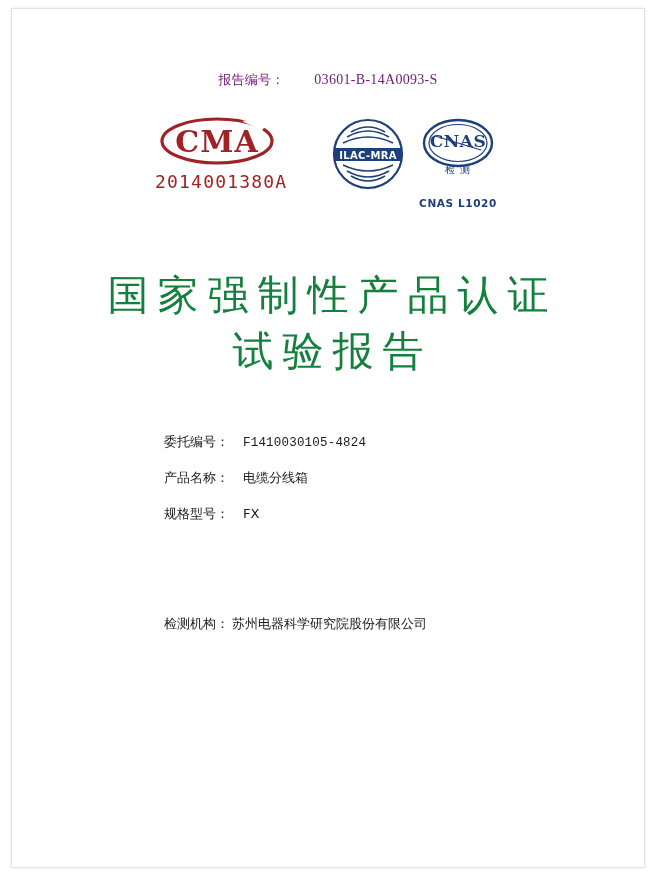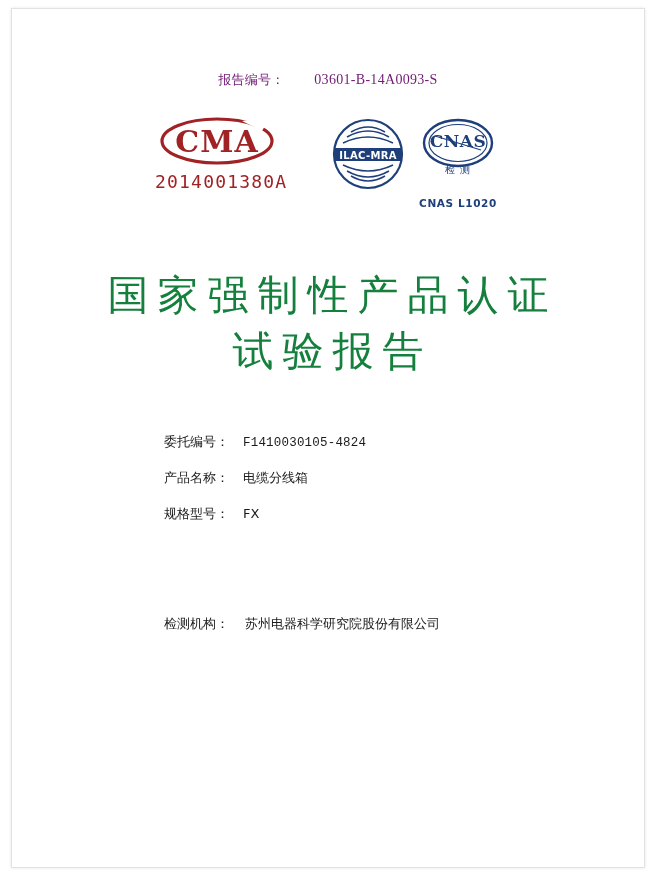--- a/index.html
+++ b/index.html
@@ -153,21 +153,21 @@
 
   
   .institution {
     position: absolute;
     top: 606px;
     left: 152px;
     display: flex;
     align-items: baseline;
     font-size: 13.5px;
   }
-  .institution .field-value { margin-left: 16px; }
+  .institution .field-value { margin-left: 3px; }
 </style>
 </head>
 <body>
 
 <div class="page">
 
   <div class="report-no">
     <span class="label">报告编号：</span>
     <span class="value">03601-B-14A0093-S</span>
   </div>

